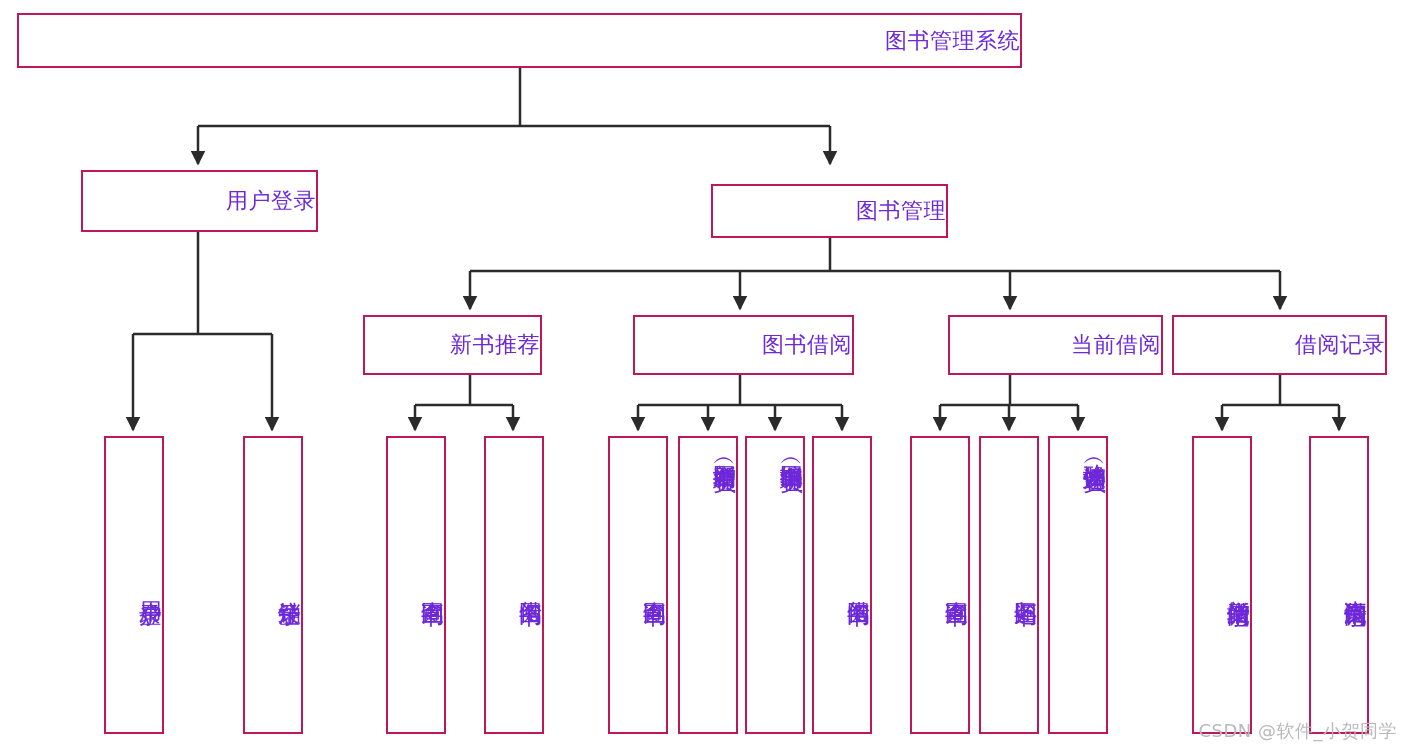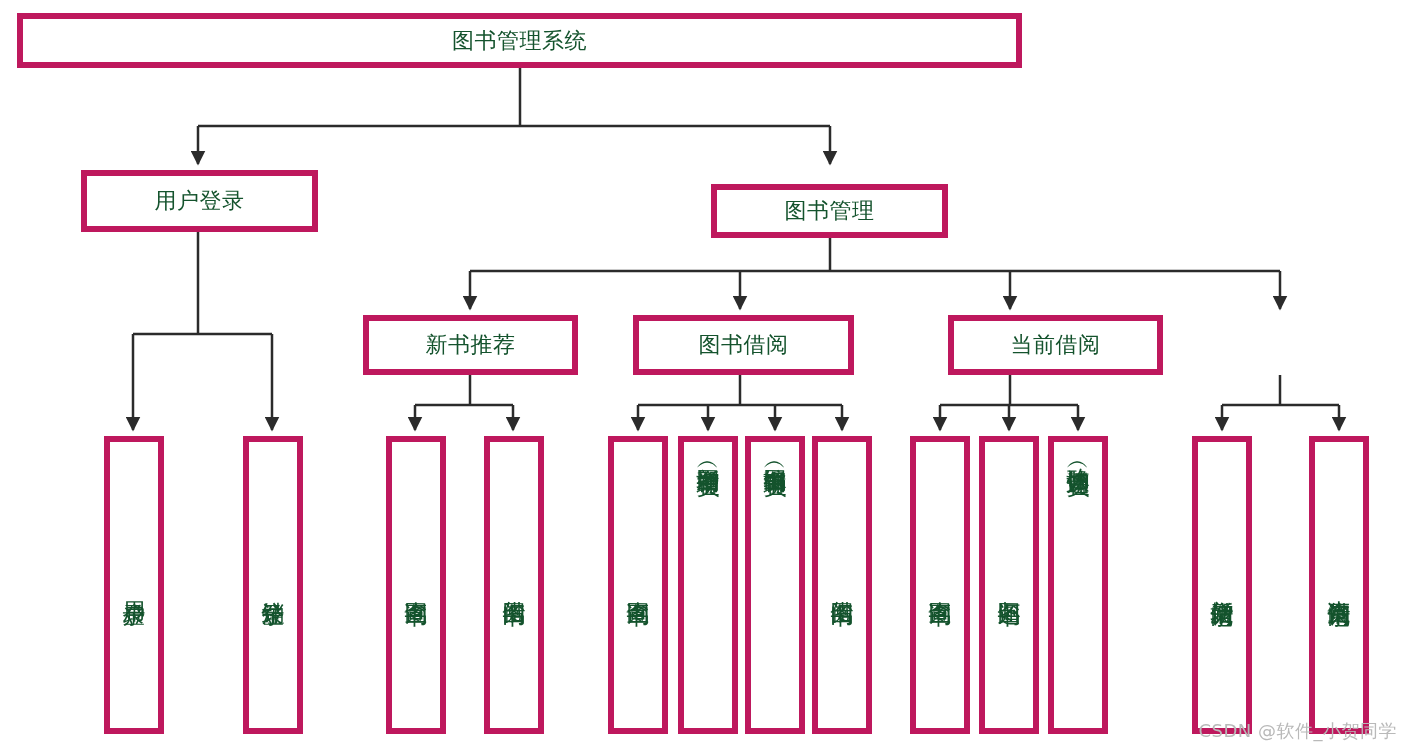--- a/index.html
+++ b/index.html
@@ -23,25 +23,25 @@
     position: absolute;
     left: 0;
     top: 0;
     width: 1405px;
     height: 747px;
   }
   .node {
     position: absolute;
     box-sizing: border-box;
     background: #ffffff;
-    border: 6px solid #be185d;
+    border: 2px solid #be185d;
     display: flex;
     align-items: center;
-    justify-content: center;
-    color: #14532d;
+    justify-content: flex-end;
+    color: #6d28d9;
   }
   .node-label {
     display: block;
     text-align: center;
     line-height: 1.08;
     letter-spacing: 0.5px;
   }
   .node.horizontal .node-label {
     font-size: 22px;
     white-space: nowrap;
@@ -132,32 +132,35 @@
   </div>
 
   <div class="node horizontal" style="left:81px; top:170px; width:237px; height:62px;">
     <span class="node-label">用户登录</span>
   </div>
 
   <div class="node horizontal" style="left:711px; top:184px; width:237px; height:54px;">
     <span class="node-label">图书管理</span>
   </div>
 
-  <div class="node horizontal" style="left:363px; top:315px; width:215px; height:60px;">
+  <div class="node horizontal" style="left:363px; top:315px; width:179px; height:60px;">
     <span class="node-label">新书推荐</span>
   </div>
 
   <div class="node horizontal" style="left:633px; top:315px; width:221px; height:60px;">
     <span class="node-label">图书借阅</span>
   </div>
 
   <div class="node horizontal" style="left:948px; top:315px; width:215px; height:60px;">
     <span class="node-label">当前借阅</span>
   </div>
 
+  <div class="node horizontal" style="left:1172px; top:315px; width:215px; height:60px;">
+    <span class="node-label">借阅记录</span>
+  </div>
 
   <div class="node vertical centered" style="left:104px; top:436px; width:60px; height:298px;">
     <span class="node-label">用户登录</span>
   </div>
 
   <div class="node vertical centered" style="left:243px; top:436px; width:60px; height:298px;">
     <span class="node-label">注销登录</span>
   </div>
 
   <div class="node vertical centered" style="left:386px; top:436px; width:60px; height:298px;">

